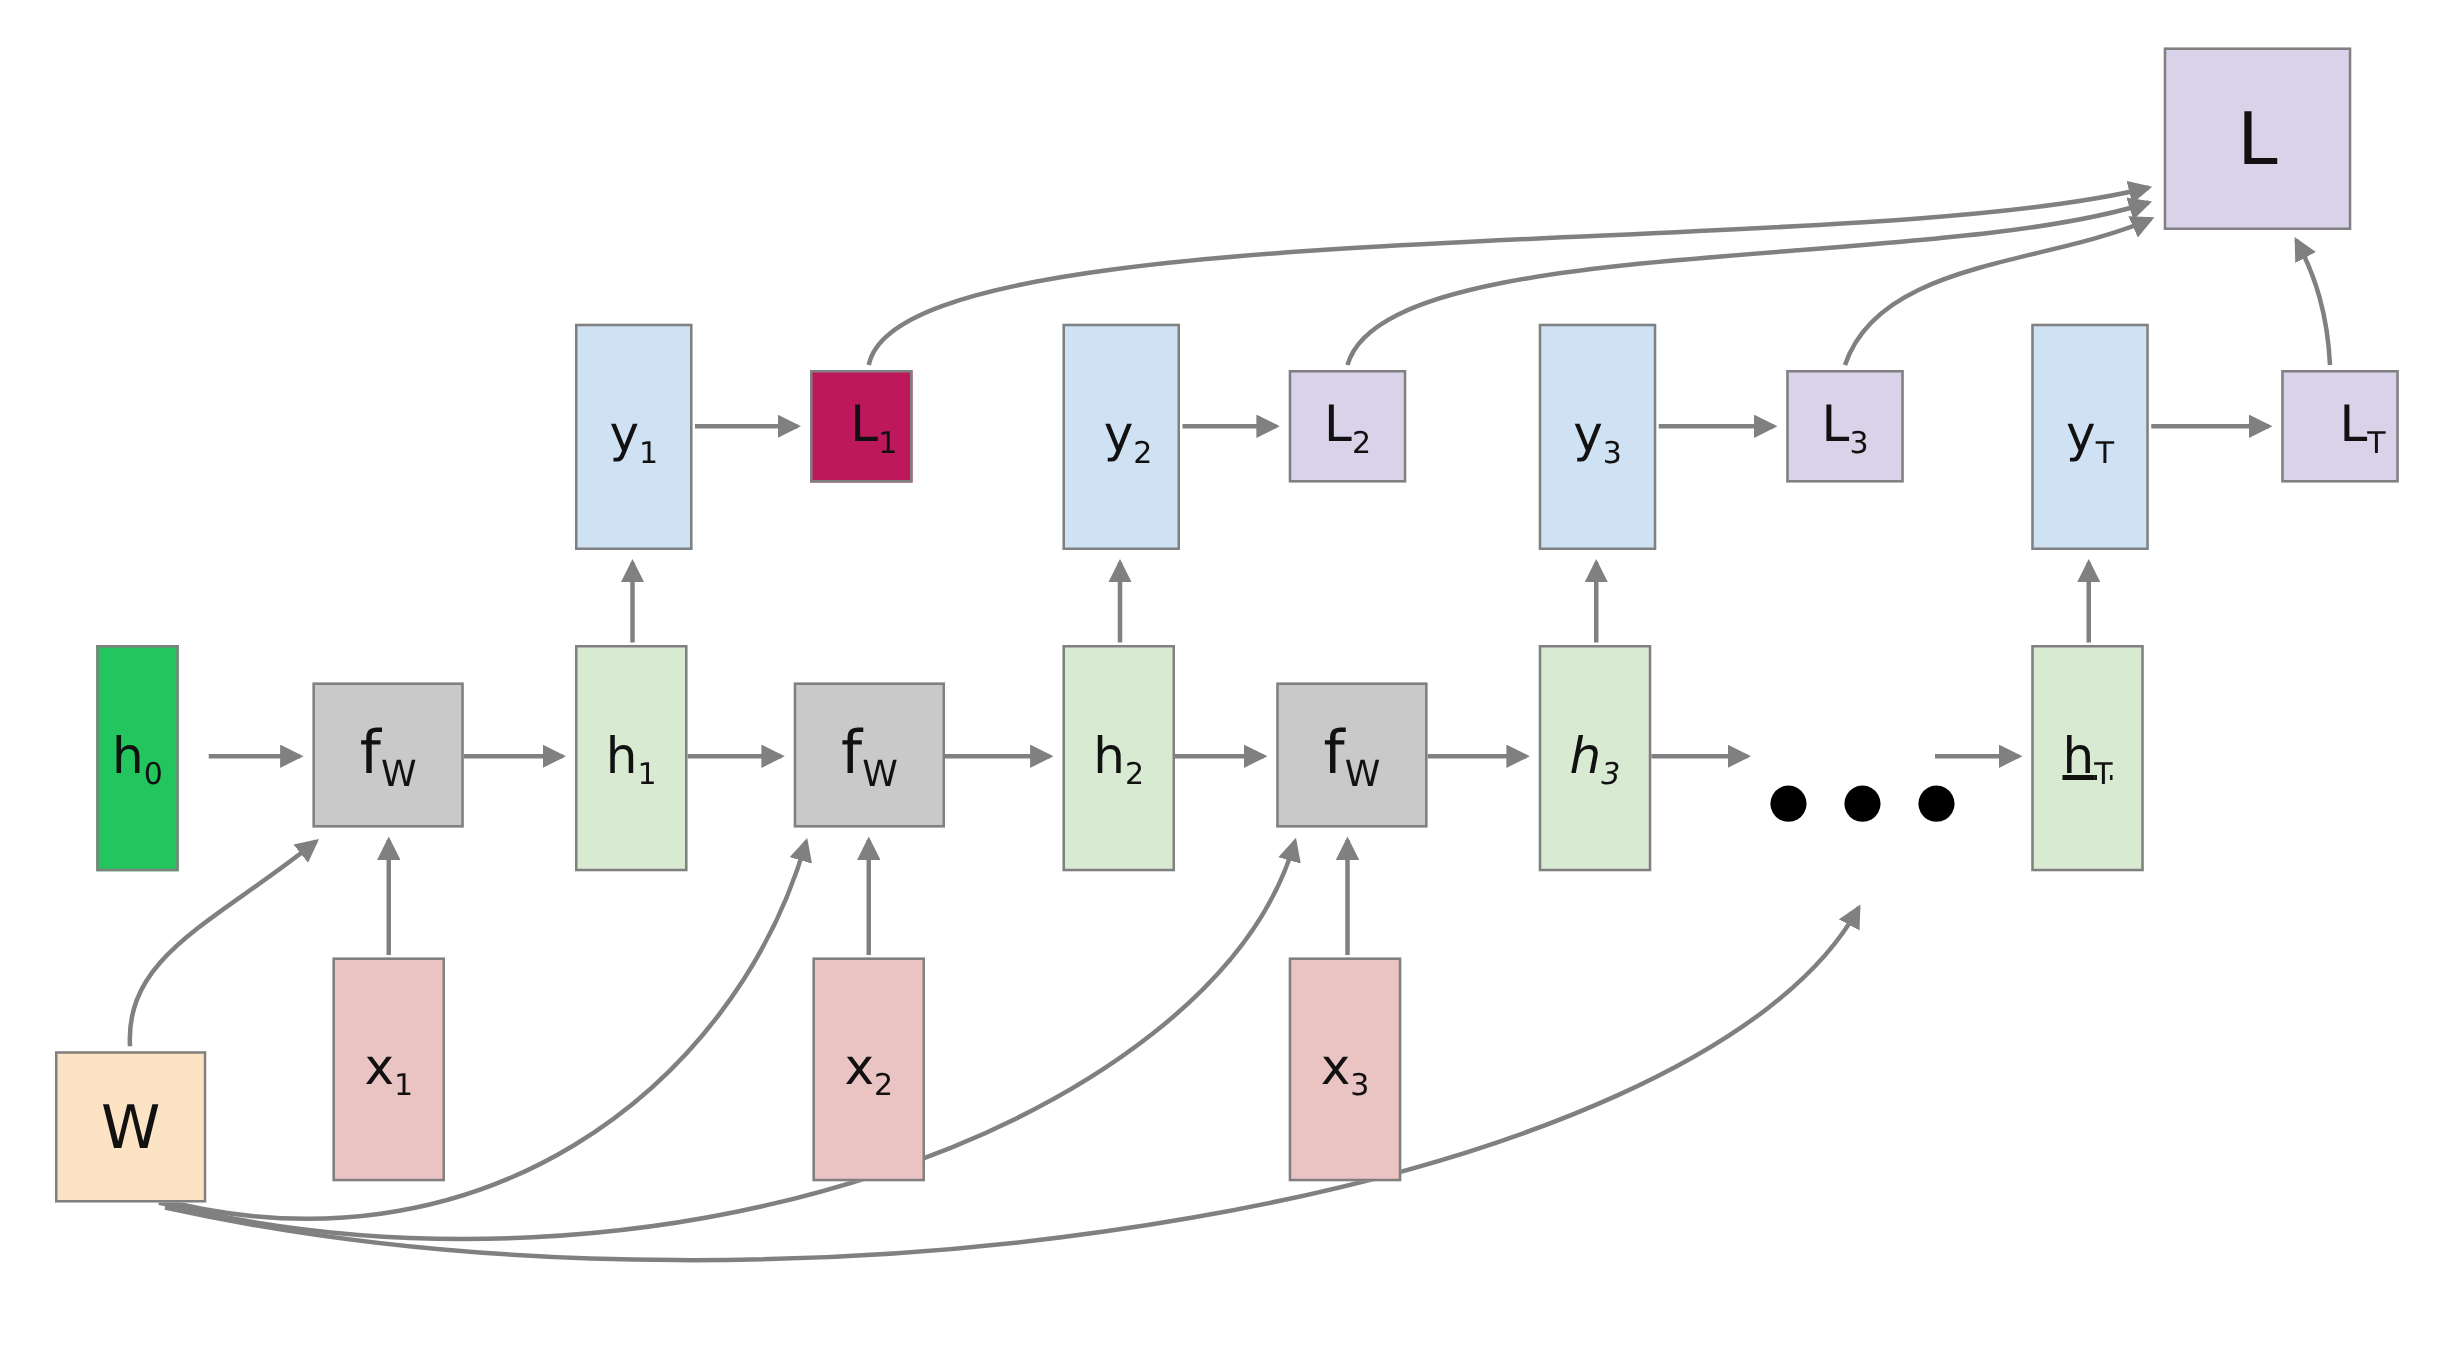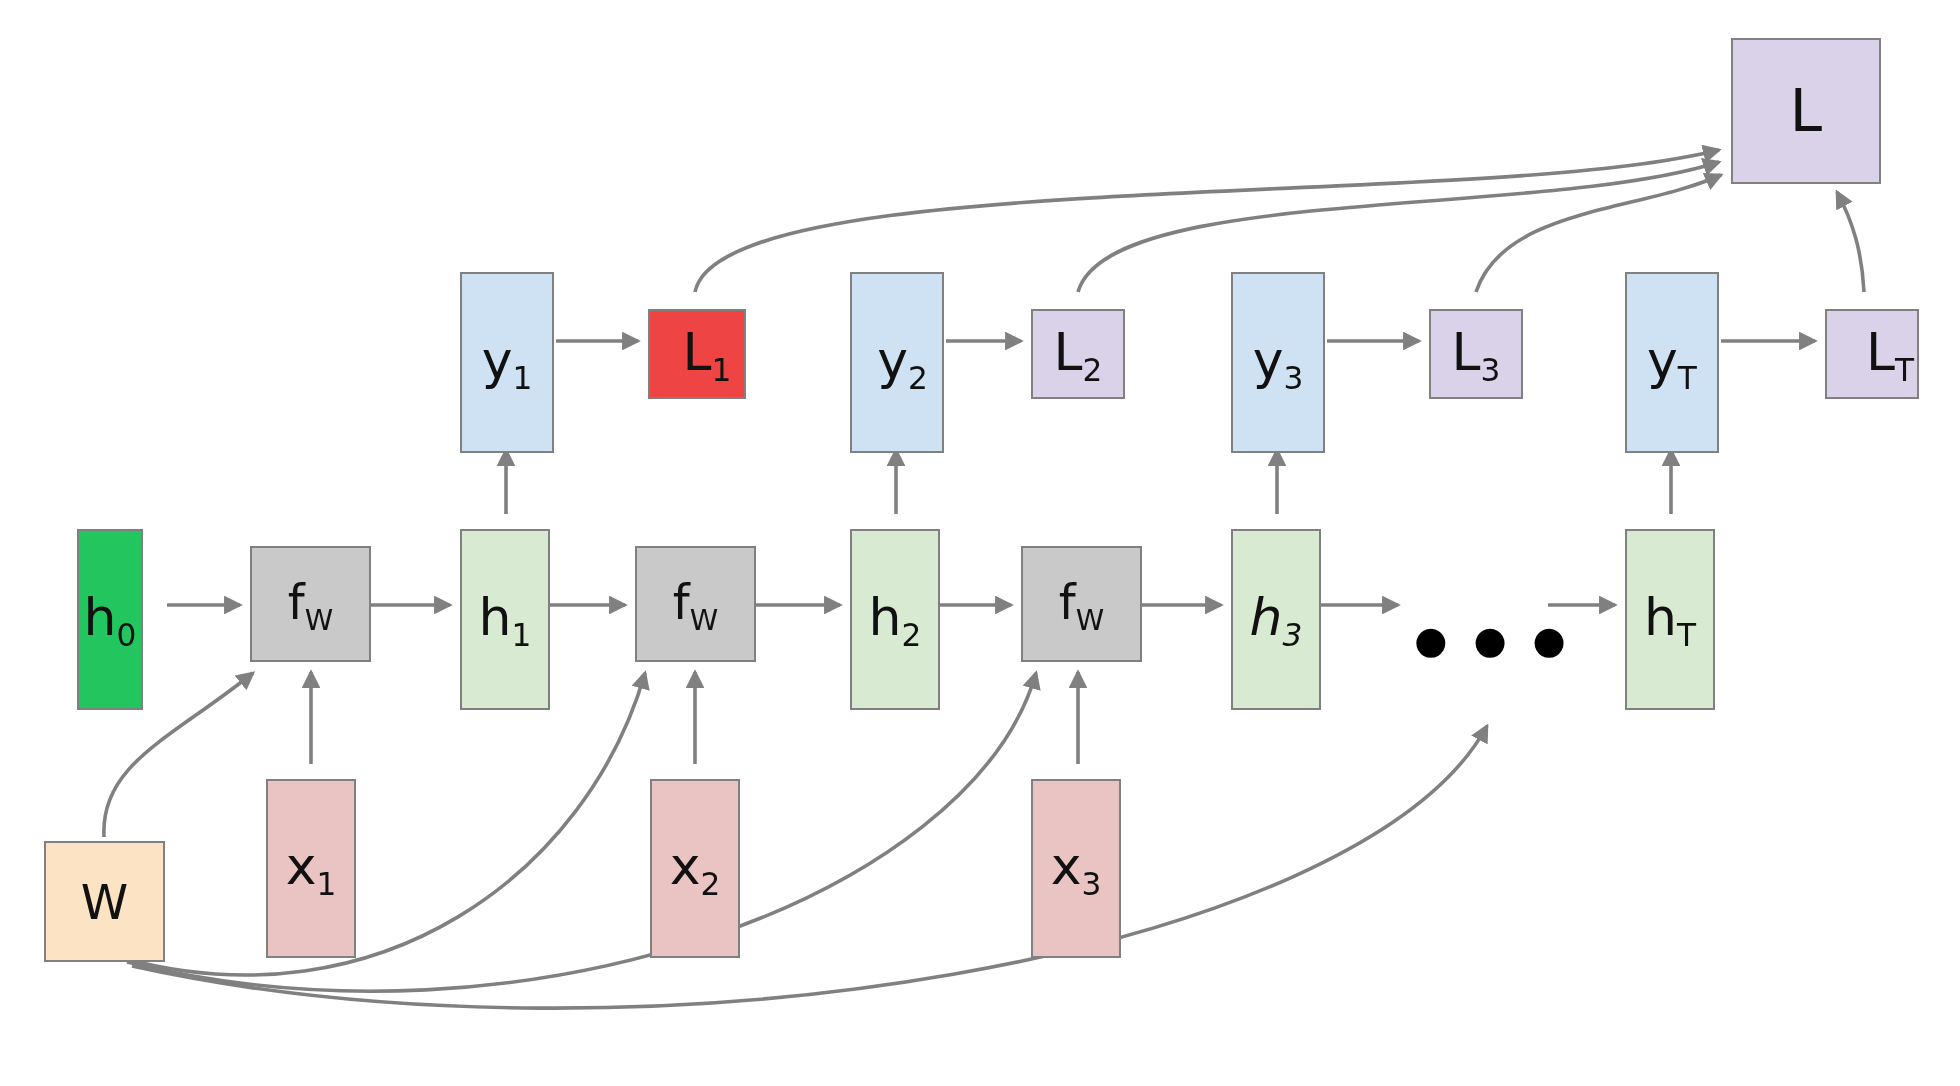--- a/index.html
+++ b/index.html
@@ -14,21 +14,21 @@
   #diagram { position:absolute; inset:0; }
   svg.wires { position:absolute; left:0; top:0; z-index:1; }
   .node {
     position:absolute;
     border:2.5px solid #808080;
     box-sizing:border-box;
     display:flex; align-items:center; justify-content:center;
     z-index:2;
     background:#eee;
   }
-  .sz-s { font-size:52px;margin-top:13px; }
+  .sz-s { font-size:40px; }
   .sz-m { font-size:48px; }
   .sz-l { font-size:58px; }
   .node sub { font-size:0.60em; line-height:1; }
   #ellipsis {
     position:absolute; z-index:2;
     left:1400px; top:600px; width:180px; height:80px;
     display:flex; align-items:center; justify-content:center;
     font-size:38px; letter-spacing:26px; text-indent:26px;
     color:#000;
   }
@@ -86,21 +86,21 @@
   </div>
   <div class="node sz-s" style="left: 460px; top: 516px; width: 90px; height: 181px; background: rgb(217, 234, 211);">
     <span><span>h</span><sub>1</sub></span>
   </div>
   <div class="node sz-s" style="left: 850px; top: 516px; width: 90px; height: 181px; background: rgb(217, 234, 211);">
     <span><span>h</span><sub>2</sub></span>
   </div>
   <div class="node sz-s" style="left: 1231px; top: 516px; width: 90px; height: 181px; background: rgb(217, 234, 211); font-style: italic;">
     <span><span>h</span><sub>3</sub></span>
   </div>
-  <div class="node sz-s" style="left: 1625px; top: 516px; width: 90px; height: 181px; background: rgb(217, 234, 211);">
+  <div class="node sz-s" style="left: 1625px; top: 516px; width: 90px; height: 181px; background: rgb(217, 234, 211); text-decoration: underline;">
     <span><span>h</span><sub>T</sub></span>
   </div>
 
   <div class="node sz-m" style="left: 250px; top: 546px; width: 121px; height: 116px; background: rgb(201, 201, 201);">
     <span><span>f</span><sub>W</sub></span>
   </div>
   <div class="node sz-m" style="left: 635px; top: 546px; width: 121px; height: 116px; background: rgb(201, 201, 201);">
     <span><span>f</span><sub>W</sub></span>
   </div>
   <div class="node sz-m" style="left: 1021px; top: 546px; width: 121px; height: 116px; background: rgb(201, 201, 201);">
@@ -113,21 +113,21 @@
   <div class="node sz-s" style="left: 850px; top: 259px; width: 94px; height: 181px; background: rgb(207, 226, 243); padding-left: 11px;">
     <span><span>y</span><sub>2</sub></span>
   </div>
   <div class="node sz-s" style="left: 1231px; top: 259px; width: 94px; height: 181px; background: rgb(207, 226, 243);">
     <span><span>y</span><sub>3</sub></span>
   </div>
   <div class="node sz-s" style="left: 1625px; top: 259px; width: 94px; height: 181px; background: rgb(207, 226, 243);">
     <span><span>y</span><sub>T</sub></span>
   </div>
 
-  <div class="node sz-s" style="left: 648px; top: 296px; width: 98px; height: 90px; background: #ef4444; padding-left: 20px;">
+  <div class="node sz-s" style="left: 648px; top: 296px; width: 82px; height: 90px; background: #be185d; padding-left: 20px;">
     <span><span>L</span><sub>1</sub></span>
   </div>
   <div class="node sz-s" style="left: 1031px; top: 296px; width: 94px; height: 90px; background: rgb(217, 210, 233);">
     <span><span>L</span><sub>2</sub></span>
   </div>
   <div class="node sz-s" style="left: 1429px; top: 296px; width: 94px; height: 90px; background: rgb(217, 210, 233); justify-content: center;">
     <span><span>L</span><sub>3</sub></span>
   </div>
   <div class="node sz-s" style="left: 1825px; top: 296px; width: 94px; height: 90px; background: rgb(217, 210, 233); padding-left: 36px;">
     <span><span>L</span><sub>T</sub></span>

